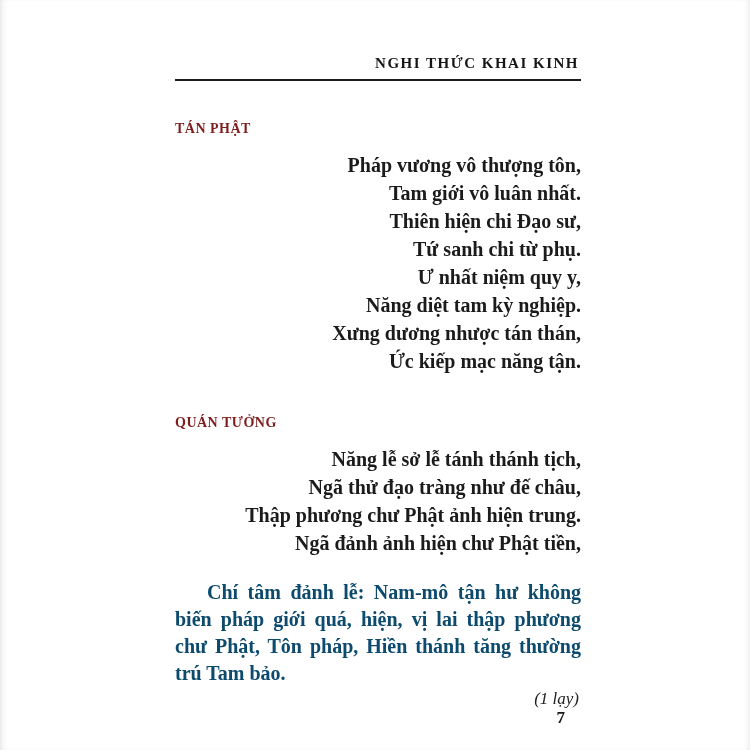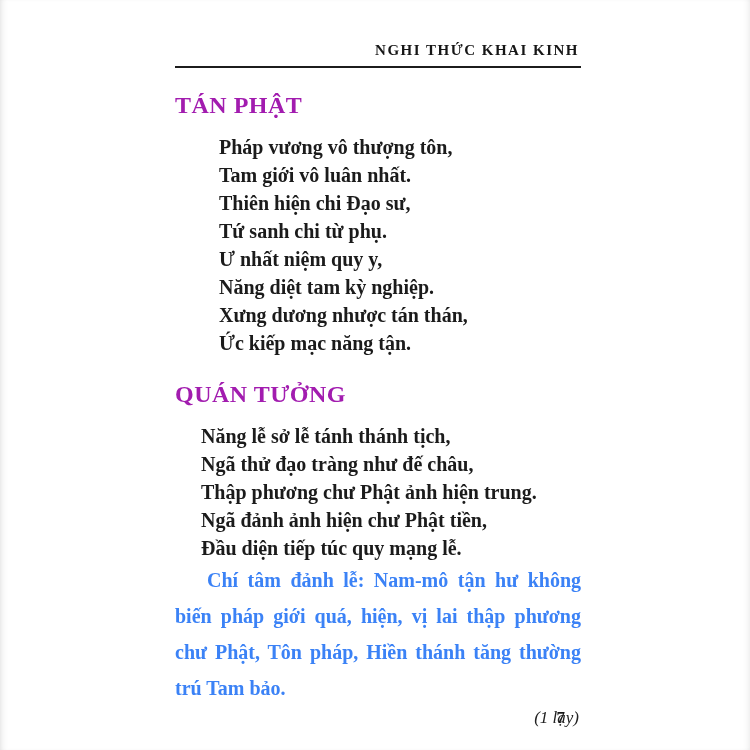--- a/index.html
+++ b/index.html
@@ -19,71 +19,73 @@
     height: 750px;
     background: #ffffff;
     
     box-shadow: inset 6px 0 10px -8px rgba(0,0,0,0.25),
                 inset -6px 0 10px -8px rgba(0,0,0,0.18);
   }
 
   .content {
     position: absolute;
     left: 175px;
-    top: 42px;
+    top: 55px;
     width: 406px;
   }
 
   .running-head {
     text-align: right;
     font-size: 15px;
     font-weight: bold;
     letter-spacing: 1.5px;
     color: #161616;
     padding-right: 2px;
   }
 
   .head-rule {
     border: 0;
     border-top: 2px solid #1c1c1c;
     margin-top: 7px;
   }
 
   .section-title {
-    font-size: 24px;
+    font-size: 14px;
     font-weight: bold;
     letter-spacing: 0.5px;
-    color: #a21caf;
-    margin-top: 24px;
+    color: #7f1d1d;
+    margin-top: 40px;
     margin-bottom: 14px;
   }
 
   .verse {
     padding-left: 44px;
+    text-align: right;
   }
 
   .verse .line {
     font-size: 20px;
     font-weight: bold;
     line-height: 28px;
     color: #1b1b1b;
     white-space: nowrap;
   }
 
   .verse.verse-2 {
     padding-left: 26px;
   }
 
   .prayer-paragraph {
+    margin-top: 22px;
     font-size: 20px;
     font-weight: bold;
-    line-height: 36px;
+    line-height: 27px;
     text-align: justify;
     text-indent: 32px;
-    color: #3b82f6;
+    color: #0c4a6e;
   }
 
   .bow-note {
     margin-top: 2px;
     text-align: right;
     font-size: 17px;
     font-style: italic;
     font-weight: normal;
     color: #222;
     padding-right: 2px;
@@ -122,21 +124,20 @@
         </div>
     </div>
 
     <div class="section">
       <div class="section-title">QUÁN TƯỞNG</div>
       <div class="verse verse-2">
           <div class="line">Năng lễ sở lễ tánh thánh tịch,</div>
           <div class="line">Ngã thử đạo tràng như đế châu,</div>
           <div class="line">Thập phương chư Phật ảnh hiện trung.</div>
           <div class="line">Ngã đảnh ảnh hiện chư Phật tiền,</div>
-          <div class="line">Đầu diện tiếp túc quy mạng lễ.</div>
         </div>
     </div>
 
     <p class="prayer-paragraph">Chí tâm đảnh lễ: Nam-mô tận hư không biến pháp giới quá, hiện, vị lai thập phương chư Phật, Tôn pháp, Hiền thánh tăng thường trú Tam bảo.</p>
 
     <div class="bow-note">(1 lạy)</div>
 
   </div>
 
   <div class="page-number">7</div>

